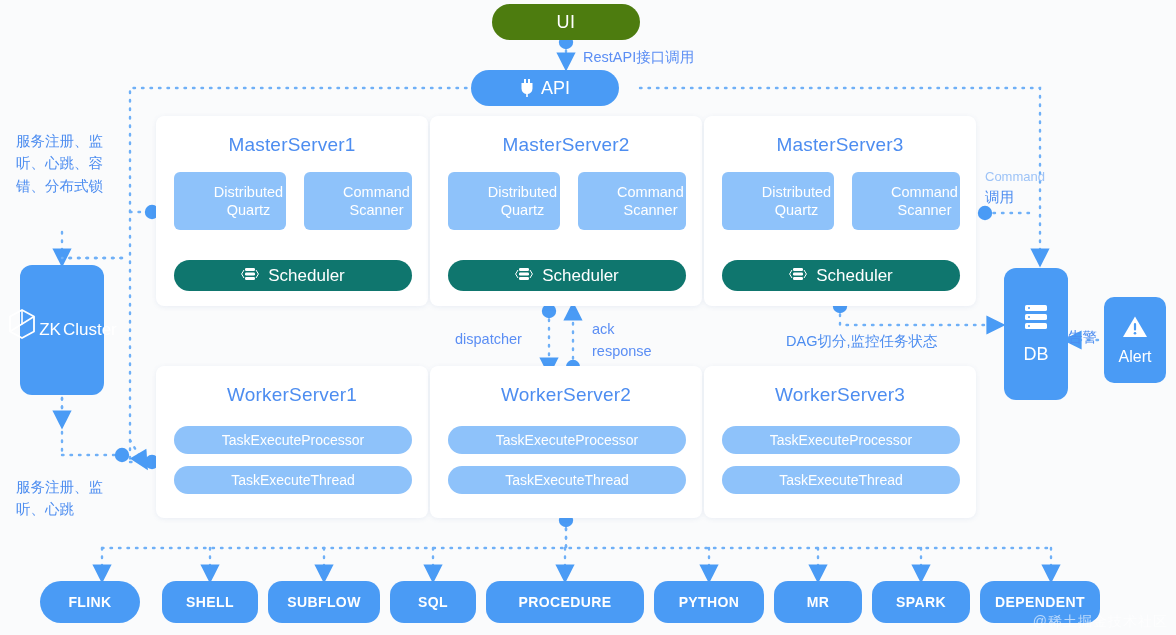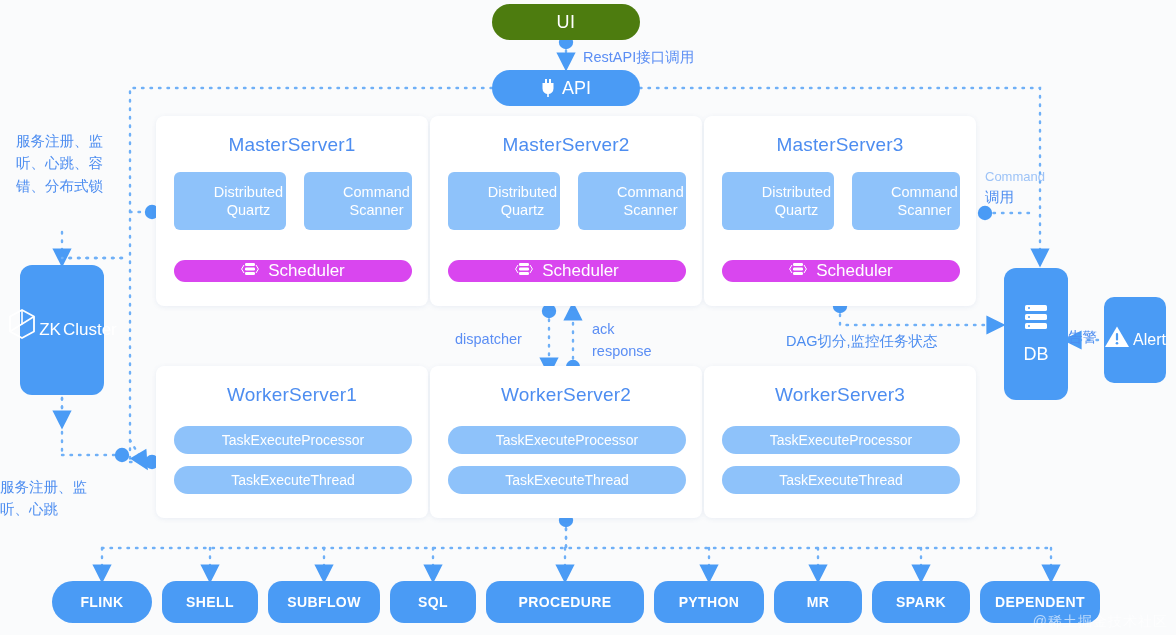--- a/index.html
+++ b/index.html
@@ -33,21 +33,21 @@
   }
   
   .pill-ui {
     left: 492px; top: 4px; width: 148px; height: 36px;
     background: #4d7c0f;
     border-radius: 18px;
     font-size: 18px;
     letter-spacing: .5px;
   }
   .pill-api {
-    left: 492px; top: 70px; width: 148px; height: 36px;
+    left: 471px; top: 70px; width: 148px; height: 36px;
     background: #4a9bf5;
     border-radius: 18px;
     font-size: 18px;
     gap: 7px;
   }
   .plug-icon { display:flex; align-items:center; }
   
   .card {
     position: absolute;
     box-sizing: border-box;
@@ -77,24 +77,24 @@
     line-height: 1.25;
     padding-left: 37px;
   }
   .scheduler {
     position: absolute;
     box-sizing: border-box;
     display: flex;
     align-items: center;
     justify-content: center;
     gap: 9px;
-    background: #d946ef;
+    background: #0f766e;
     color: #ffffff;
     border-radius: 16px;
-    height: 22px;
+    height: 31px;
     font-size: 17px;
   }
   .worker-pill {
     position: absolute;
     box-sizing: border-box;
     display: flex;
     align-items: center;
     justify-content: center;
     background: #8ec2fa;
     color: #ffffff;
@@ -117,20 +117,21 @@
     background: #4a9bf5;
     border-radius: 12px;
     flex-direction: column;
     gap: 4px;
     font-size: 18px;
   }
   .alert {
     left: 1104px; top: 297px; width: 62px; height: 86px;
     background: #4a9bf5;
     border-radius: 10px;
+    flex-direction: column;
     gap: 3px;
     font-size: 16px;
   }
   
   .lbl {
     position: absolute;
     color: #5b8ef4;
     font-size: 14.5px;
     line-height: 1.55;
   }
@@ -349,29 +350,29 @@
       <svg width="26" height="24" viewBox="0 0 26 24">
           <path d="M13 1.5 L25 22 L1 22 Z" fill="#ffffff"></path>
           <rect x="11.9" y="8" width="2.2" height="7.5" rx="1.1" fill="#4a9bf5"></rect>
           <circle cx="13" cy="18.3" r="1.3" fill="#4a9bf5"></circle>
         </svg>
     </span>
     <span>Alert</span>
   </div>
 
   <div class="lbl lbl-cn" style="left:16px; top:130px; width:104px;">服务注册、监听、心跳、容错、分布式锁</div>
-  <div class="lbl lbl-cn" style="left:0; top:476px; width:96px;">服务注册、监听、心跳</div>
+  <div class="lbl lbl-cn" style="left:16px; top:476px; width:96px;">服务注册、监听、心跳</div>
   <div class="lbl" style="left:455px; top:328px;">dispatcher</div>
   <div class="lbl" style="left:592px; top:318px; width:72px;">ack response</div>
   <div class="lbl lbl-cn" style="left:786px; top:330px;">DAG切分,监控任务状态</div>
   <div class="lbl lbl-small" style="left:985px; top:167px; color:#9dc3f7;">Command</div>
   <div class="lbl lbl-cn" style="left:985px; top:186px;">调用</div>
   <div class="lbl lbl-cn" style="left:1068px; top:326px;">告警</div>
 
-  <div class="task" style="left:52px;  width:100px;border-radius:21px;">FLINK</div>
+  <div class="task" style="left:40px;  width:100px;border-radius:21px;">FLINK</div>
   <div class="task" style="left:162px; width:96px;">SHELL</div>
   <div class="task" style="left:268px; width:112px;">SUBFLOW</div>
   <div class="task" style="left:390px; width:86px;">SQL</div>
   <div class="task" style="left:486px; width:158px;">PROCEDURE</div>
   <div class="task" style="left:654px; width:110px;">PYTHON</div>
   <div class="task" style="left:774px; width:88px;">MR</div>
   <div class="task" style="left:872px; width:98px;">SPARK</div>
   <div class="task" style="left:980px; width:120px;">DEPENDENT</div>
 
   <div class="watermark">@稀土掘金技术社区</div>

